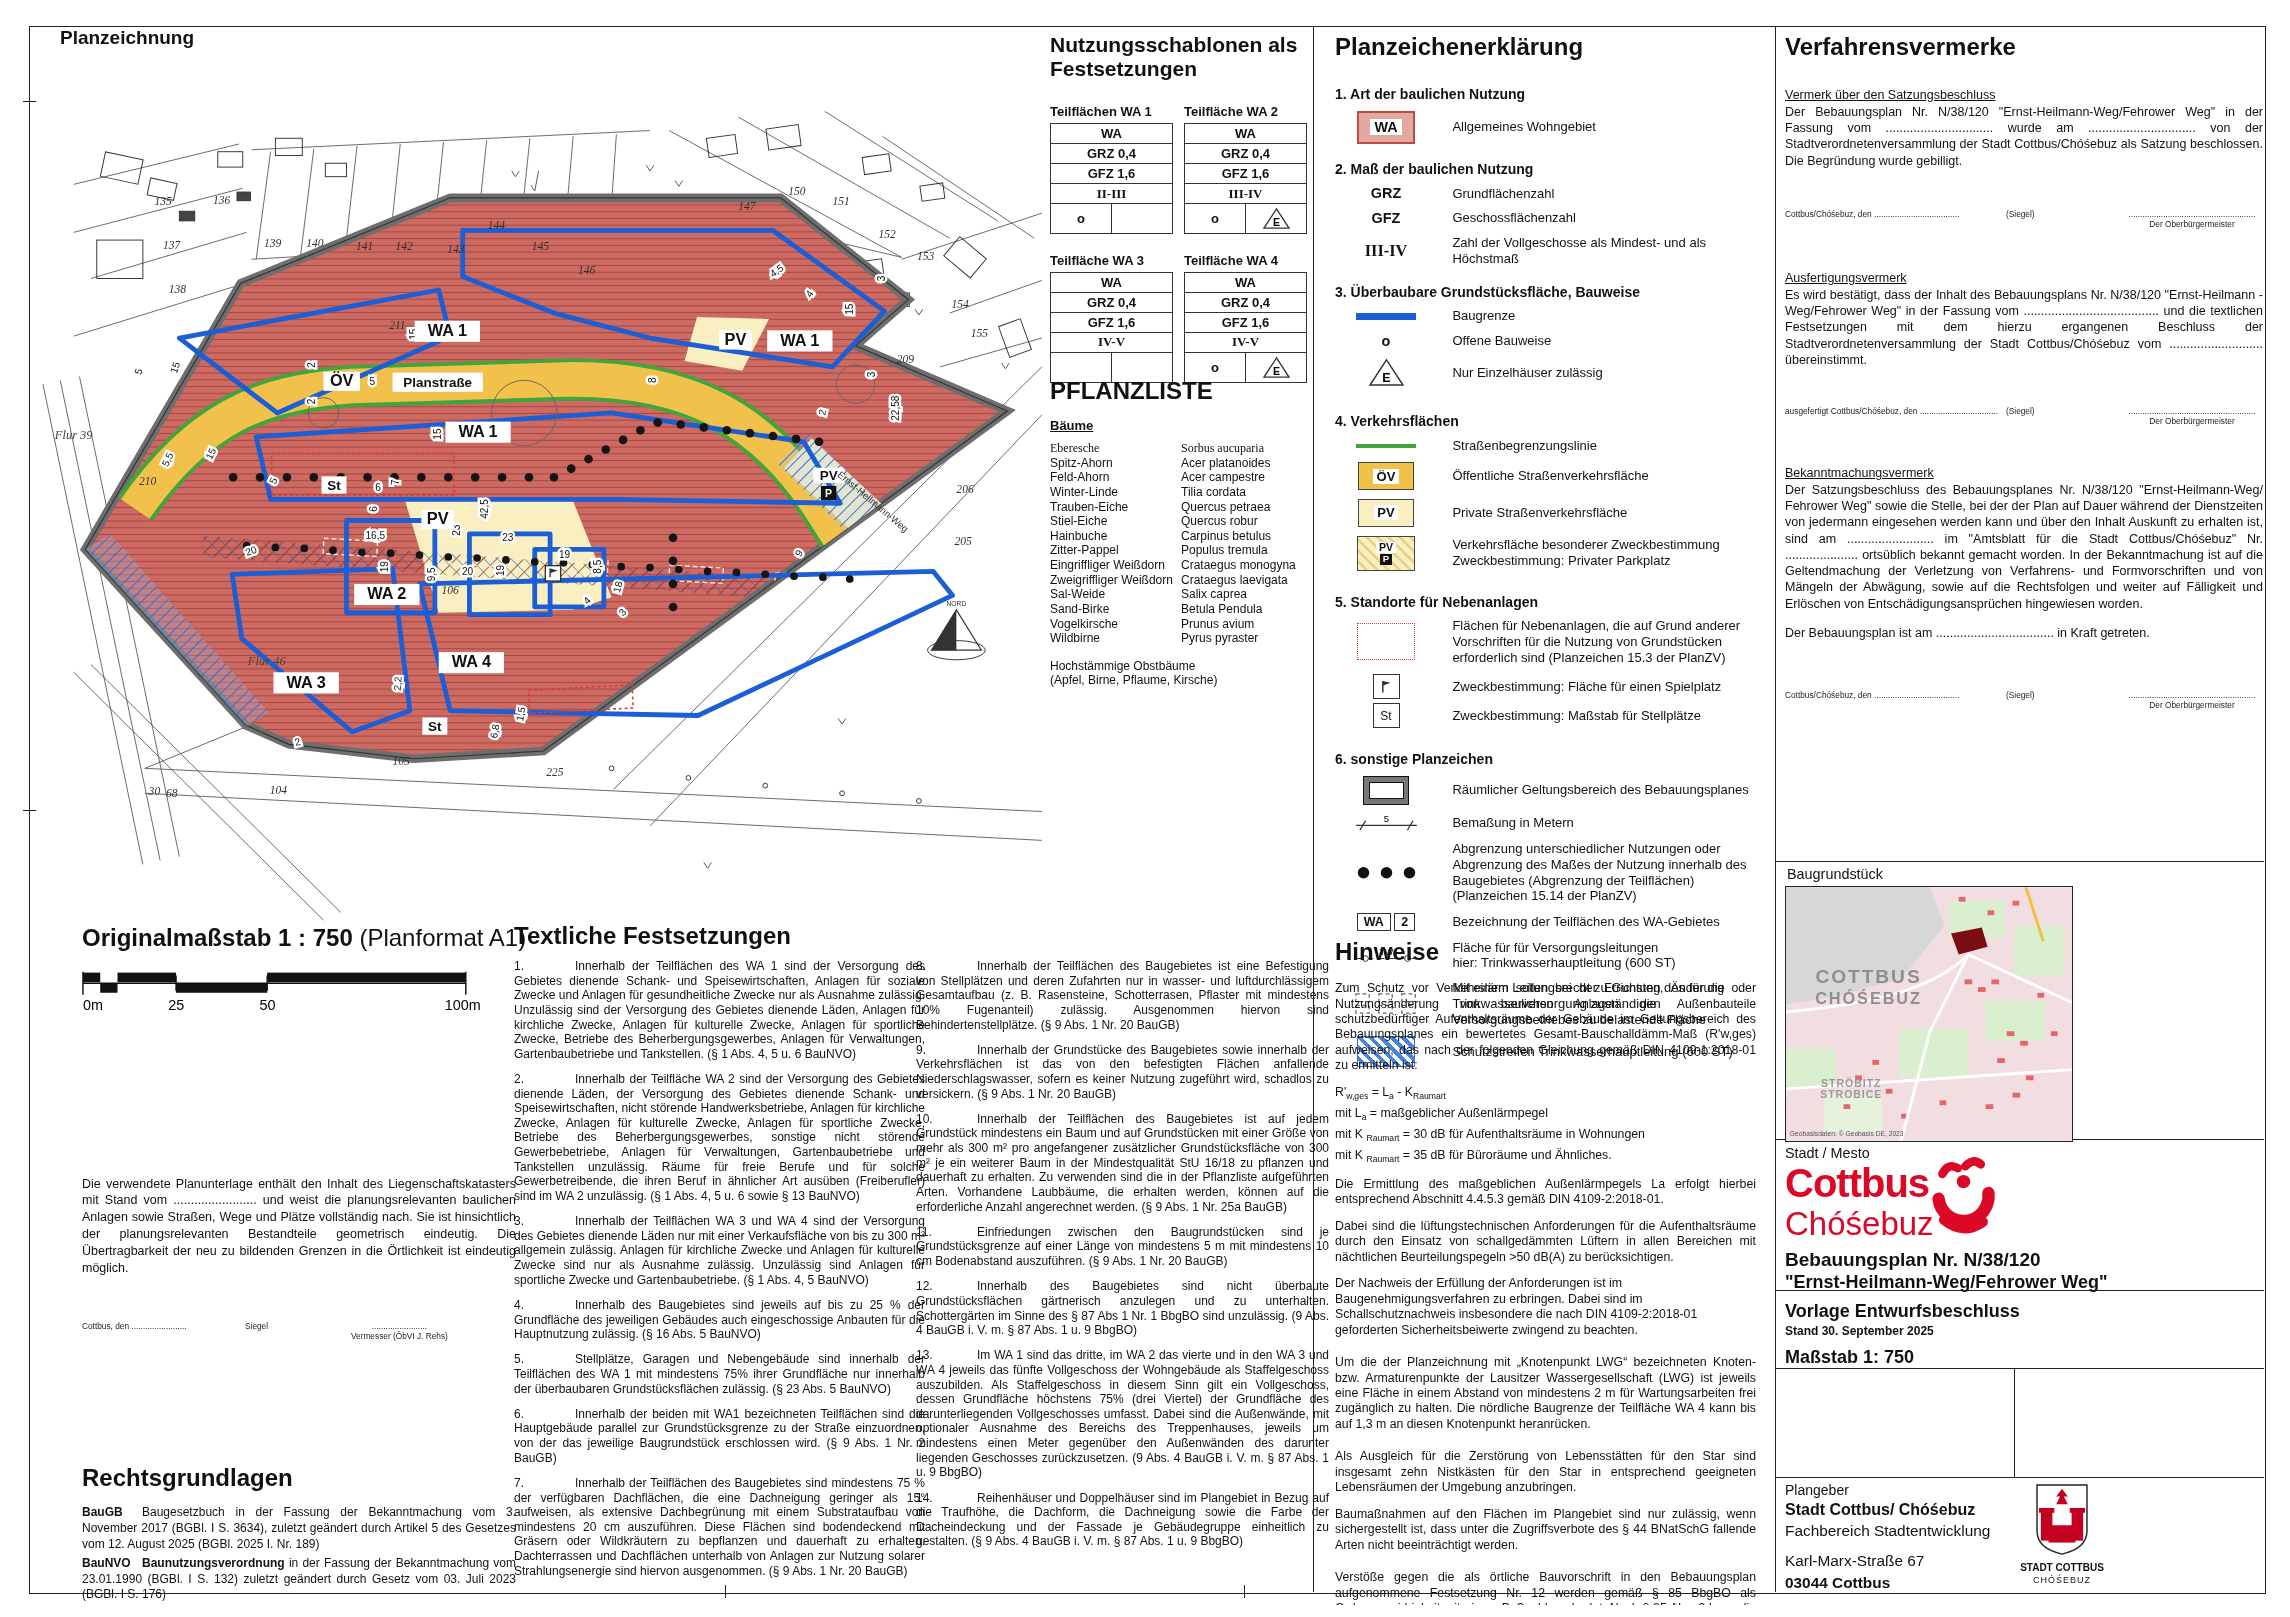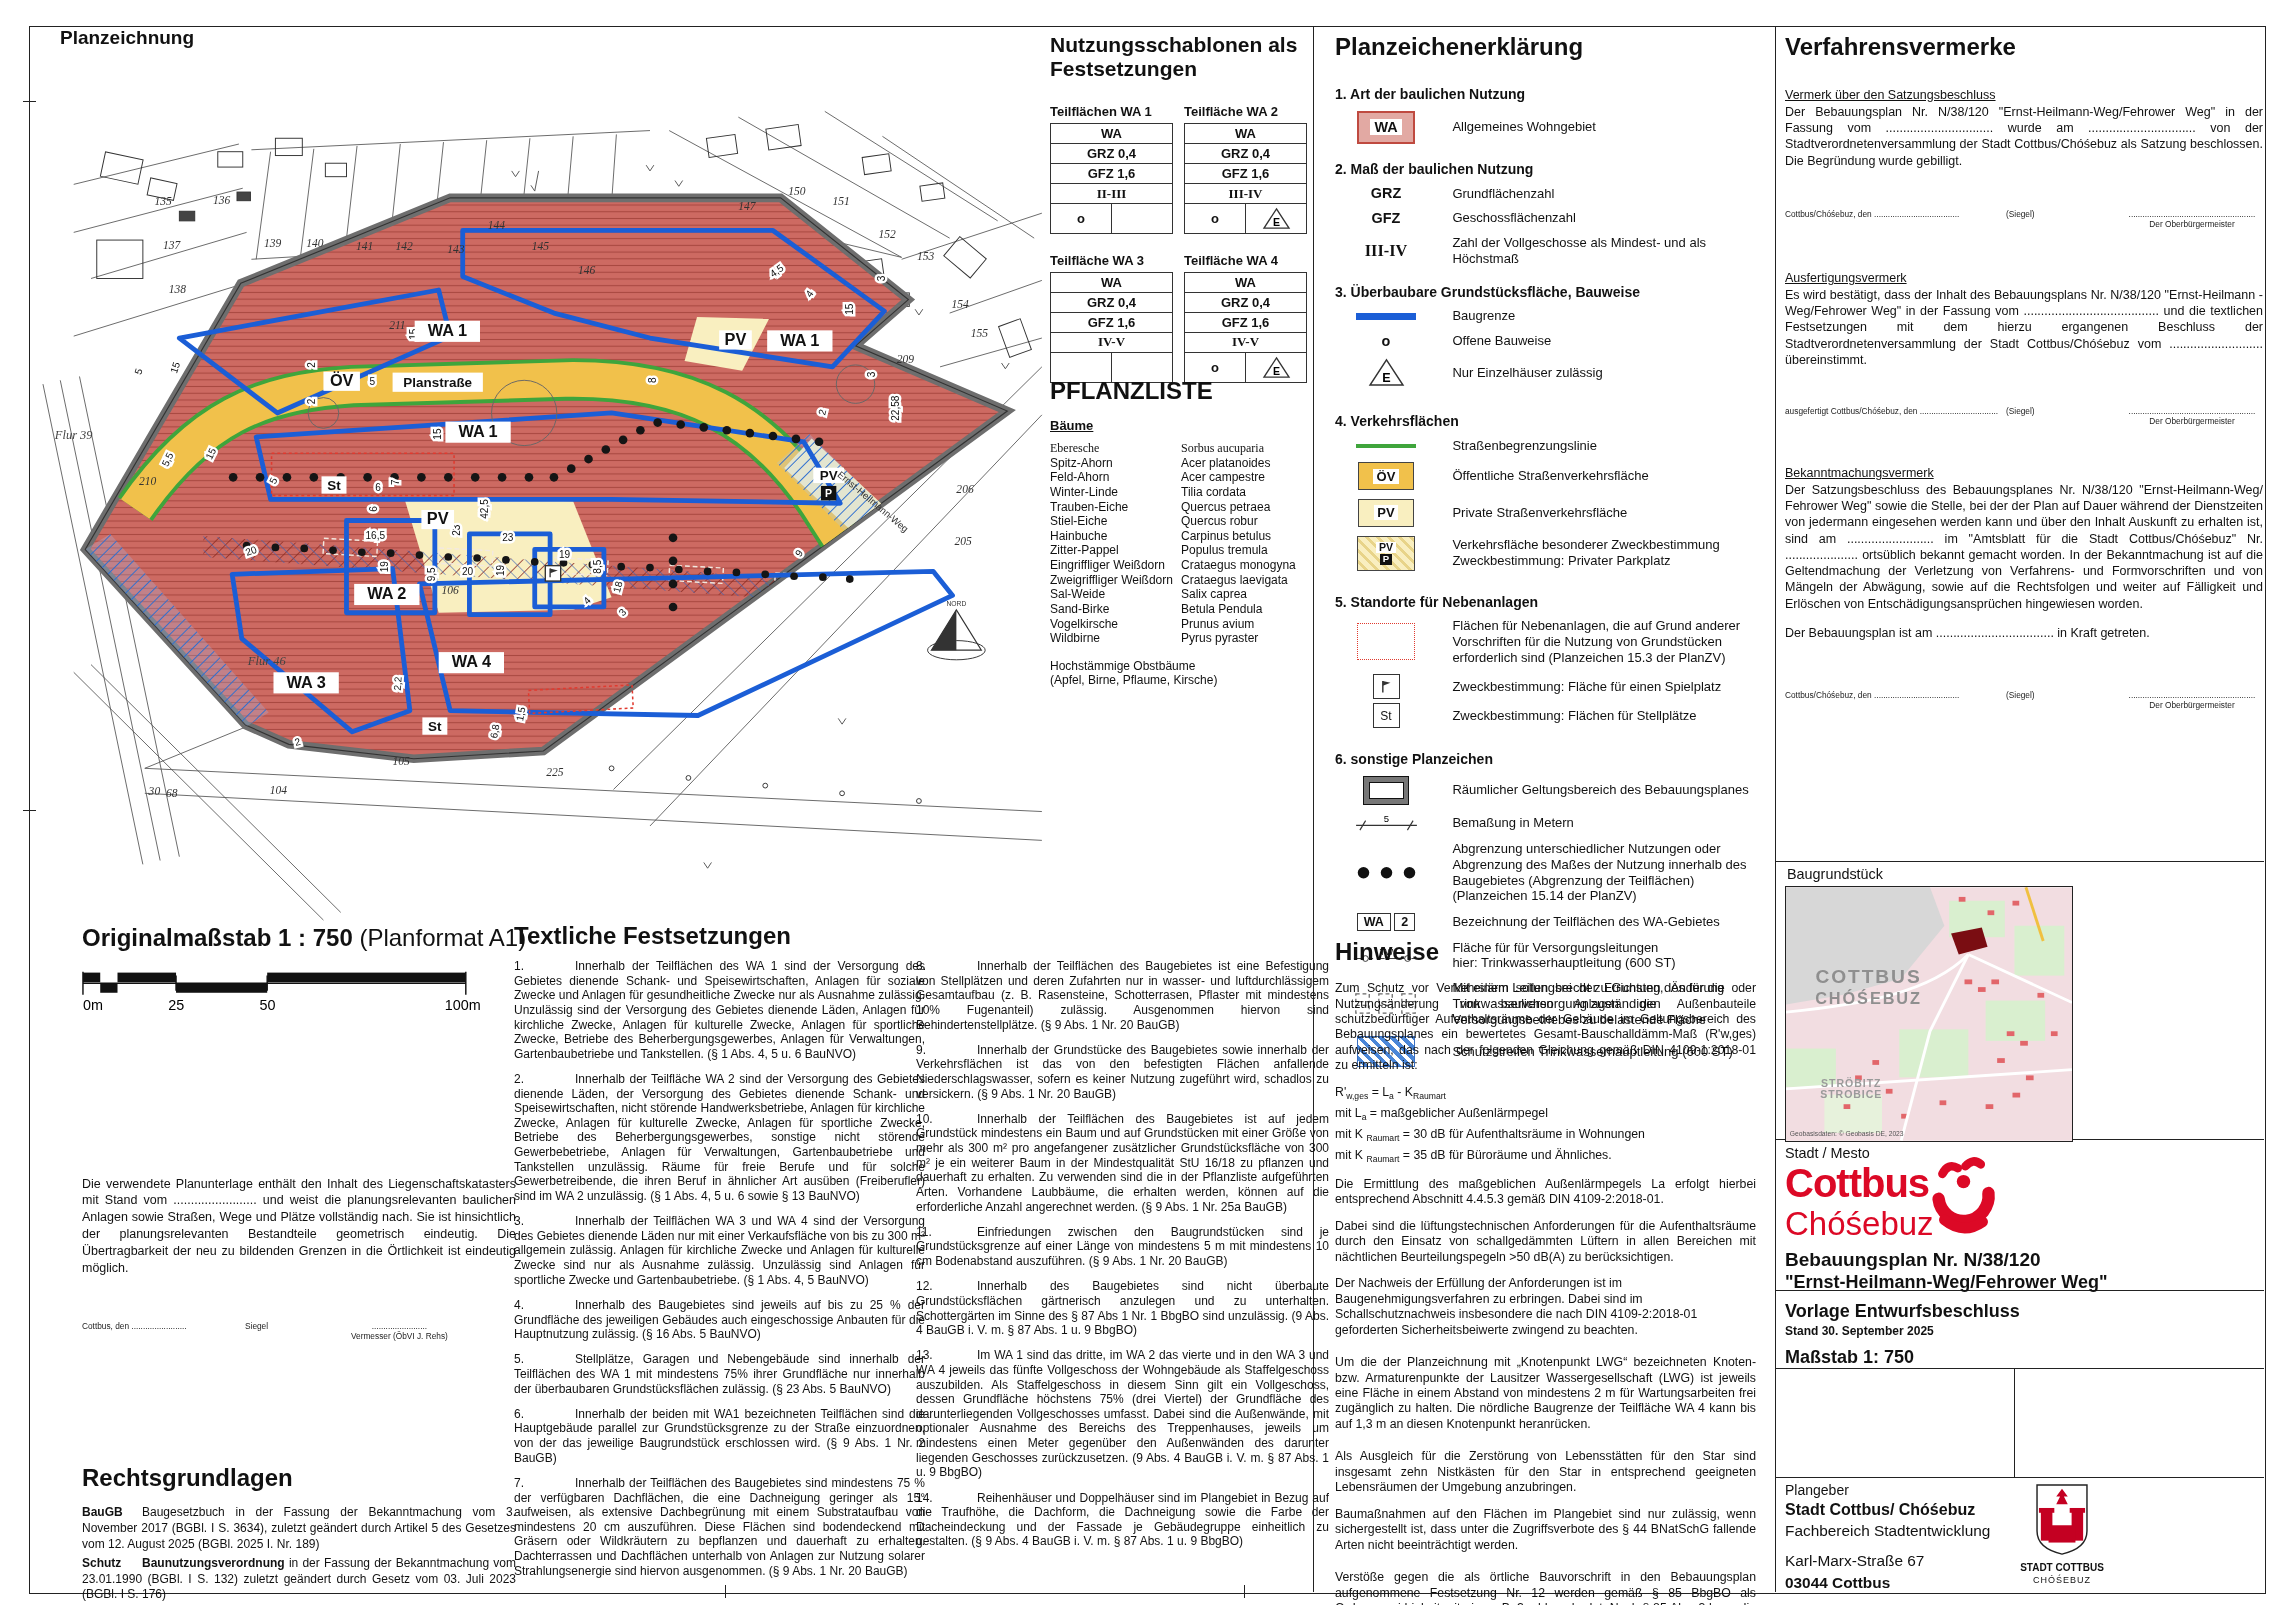--- a/index.html
+++ b/index.html
@@ -426,21 +426,21 @@
       </span>
     </div>
   </div>
 
   <div class="abs" style="left:82px;top:1464px;width:434px;">
     <div class="title-lg">Rechtsgrundlagen</div>
     <p style="font-size:12px;line-height:1.3;text-align:justify;margin:13.4px 0 0 0;">
       <span class="b" style="display:inline-block;width:60px;">BauGB</span><span>Baugesetzbuch in der Fassung der Bekanntmachung vom 3. November 2017 (BGBl. I S. 3634), zuletzt geändert durch Artikel 5 des Gesetzes vom 12. August 2025 (BGBl. 2025 I. Nr. 189)</span>
     </p>
     <p style="font-size:12px;line-height:1.3;text-align:justify;margin:3.8px 0 0 0;">
-      <span class="b" style="display:inline-block;width:60px;">Schutz</span><span class="b">Baunutzungsverordnung</span> <span>in der Fassung der Bekanntmachung vom 23.01.1990 (BGBl. I S. 132) zuletzt geändert durch Gesetz vom 03. Juli 2023 (BGBl. I S. 176)</span>
+      <span class="b" style="display:inline-block;width:60px;">BauNVO</span><span class="b">Baunutzungsverordnung</span> <span>in der Fassung der Bekanntmachung vom 23.01.1990 (BGBl. I S. 132) zuletzt geändert durch Gesetz vom 03. Juli 2023 (BGBl. I S. 176)</span>
     </p>
   </div>
 
   <div class="abs title-lg" style="left:514px;top:922px;">Textliche Festsetzungen</div>
   <div class="abs tf" style="left:514px;top:959px;width:411px;height:646px;overflow:hidden;">
     <p><span class="num">1.</span><span>Innerhalb der Teilflächen des WA 1 sind der Versorgung des Gebietes dienende Schank- und Speisewirtschaften, Anlagen für soziale Zwecke und Anlagen für gesundheitliche Zwecke nur als Ausnahme zulässig. Unzulässig sind der Versorgung des Gebietes dienende Läden, Anlagen für kirchliche Zwecke, Anlagen für kulturelle Zwecke, Anlagen für sportliche Zwecke, Betriebe des Beherbergungsgewerbes, Anlagen für Verwaltungen, Gartenbaubetriebe und Tankstellen. (§ 1 Abs. 4, 5 u. 6 BauNVO)</span></p>
     <p><span class="num">2.</span><span>Innerhalb der Teilfläche WA 2 sind der Versorgung des Gebietes dienende Läden, der Versorgung des Gebietes dienende Schank- und Speisewirtschaften, nicht störende Handwerksbetriebe, Anlagen für kirchliche Zwecke, Anlagen für kulturelle Zwecke, Anlagen für sportliche Zwecke, Betriebe des Beherbergungsgewerbes, sonstige nicht störende Gewerbebetriebe, Anlagen für Verwaltungen, Gartenbaubetriebe und Tankstellen unzulässig. Räume für freie Berufe und für solche Gewerbetreibende, die ihren Beruf in ähnlicher Art ausüben (Freiberufler) sind im WA 2 unzulässig. (§ 1 Abs. 4, 5 u. 6 sowie § 13 BauNVO)</span></p>
     <p><span class="num">3.</span><span>Innerhalb der Teilflächen WA 3 und WA 4 sind der Versorgung des Gebietes dienende Läden nur mit einer Verkaufsfläche von bis zu 300 m² allgemein zulässig. Anlagen für kirchliche Zwecke und Anlagen für kulturelle Zwecke sind nur als Ausnahme zulässig. Unzulässig sind Anlagen für sportliche Zwecke und Gartenbaubetriebe. (§ 1 Abs. 4, 5 BauNVO)</span></p>
     <p><span class="num">4.</span><span>Innerhalb des Baugebietes sind jeweils auf bis zu 25 % der Grundfläche des jeweiligen Gebäudes auch eingeschossige Anbauten für die Hauptnutzung zulässig. (§ 16 Abs. 5 BauNVO)</span></p>
     <p><span class="num">5.</span><span>Stellplätze, Garagen und Nebengebäude sind innerhalb der Teilflächen des WA 1 mit mindestens 75% ihrer Grundfläche nur innerhalb der überbaubaren Grundstücksflächen zulässig. (§ 23 Abs. 5 BauNVO)</span></p>
@@ -750,21 +750,21 @@
               <polygon points="4,2 12,4 4,7" fill="#333"></polygon>
             </svg>
           </div>
         </div>
       <div class="ltxt">Zweckbestimmung: Fläche für einen Spielplatz</div>
     </div>
     <div class="lrow" style="margin:3.8px 0;">
         <div class="lsym">
           <div class="sym-stbox">St</div>
         </div>
-        <div class="ltxt">Zweckbestimmung: Flächen für Stellplätze</div>
+        <div class="ltxt">Zweckbestimmung: Maßstab für Stellplätze</div>
       </div>
 
     <div class="lhead" style="margin-top:23px;">6. sonstige Planzeichen</div>
     <div class="lrow">
         <div class="lsym">
           <div class="sym-geltung">
             <div></div>
           </div>
         </div>
         <div class="ltxt">Räumlicher Geltungsbereich des Bebauungsplanes</div>

